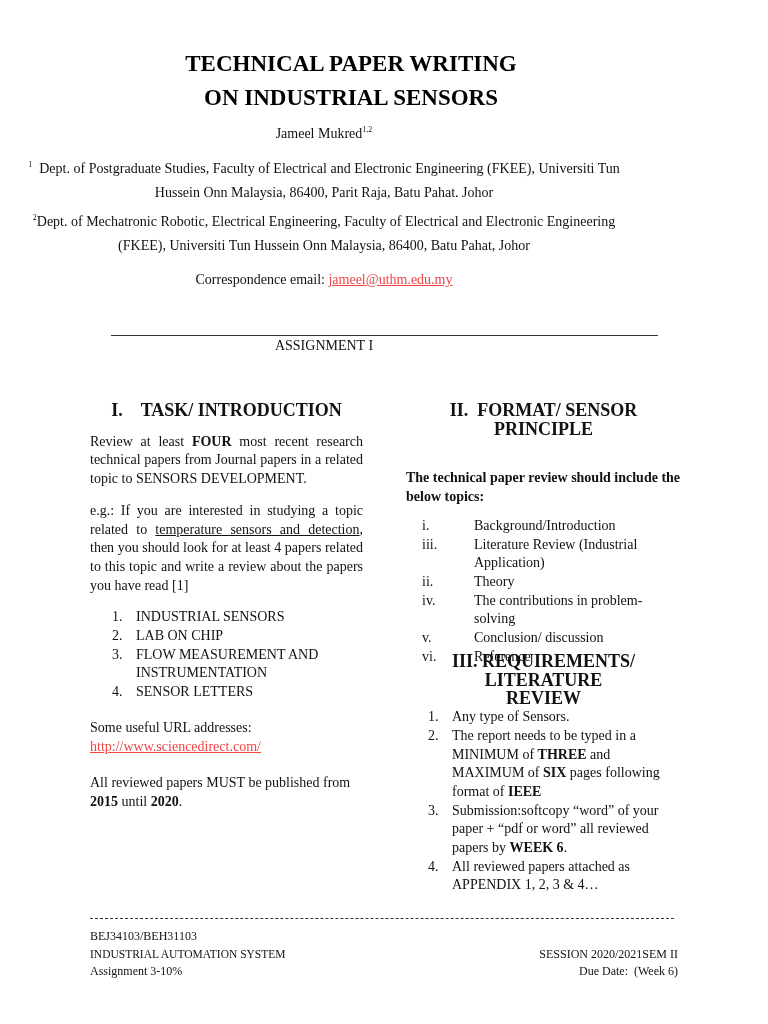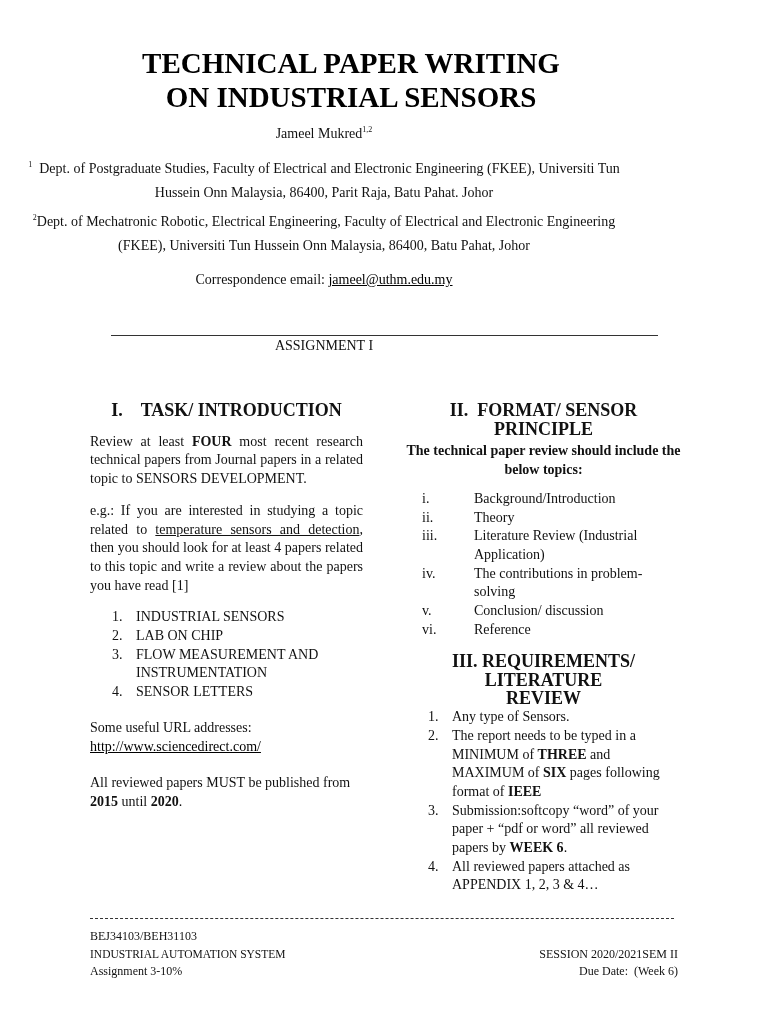--- a/index.html
+++ b/index.html
@@ -6,25 +6,25 @@
   html, body { width: 768px; height: 1024px; background: #ffffff; }
   body {
     position: relative;
     font-family: "Liberation Serif", "DejaVu Serif", serif;
     color: #111111;
     overflow: hidden;
   }
   .abs { position: absolute; }
   .title {
     left: 0; width: 702px; text-align: center;
-    font-weight: bold; font-size: 29px; line-height: 33px; color: #000;
+    font-weight: bold; font-size: 23px; line-height: 33px; color: #000;
   }
   .center { left: 0; width: 648px; text-align: center; font-size: 14px; }
   sup { font-size: 8px; vertical-align: super; line-height: 0; }
-  a.link { color: #000000; text-decoration: underline; }
+  a.link { color: #ef4444; text-decoration: underline; }
   .rule { left: 111px; width: 547px; height: 1px; background: #333; top: 335px; }
   .col-left { left: 90px; width: 273px; font-size: 14px; line-height: 18.7px; }
   .col-right { left: 406px; width: 275px; font-size: 14px; line-height: 18.7px; }
   .heading { font-weight: bold; font-size: 18px; text-align: center; }
   .justify-last { text-align: justify; text-align-last: left; }
   .u { text-decoration: underline; }
   b { font-weight: bold; }
   i.it { font-style: italic; }
   ol.numlist { list-style: none; }
   ol.numlist li { position: relative; padding-left: 46px; }
@@ -89,26 +89,26 @@
   <p style="margin-top:17px;"> Some useful URL addresses:</p>
   <p><a class="link">http://www.sciencedirect.com/</a></p>
 
   <p style="margin-top:18px;">
     <span>All reviewed papers MUST be published from </span><b>2015</b><span> until </span><b>2020</b><span>.</span>
   </p>
 </div>
 
 <div class="abs col-right" style="top:401px;">
   <div class="heading">II.&nbsp;&nbsp;FORMAT/ SENSOR PRINCIPLE</div>
-  <p style="margin-top:4px; font-weight:bold;text-align:center;">The technical paper review should include the below topics:</p>
+  <p style="margin-top:31px; font-weight:bold;">The technical paper review should include the below topics:</p>
 
   <ul class="roman" style="margin-top:10px;">
     <li><span class="num">i.</span><span>Background/Introduction</span></li>
+    <li><span class="num">iii.</span><span>Literature Review (Industrial Application)</span></li>
     <li><span class="num">ii.</span><span>Theory</span></li>
-    <li><span class="num">iii.</span><span>Literature Review (Industrial Application)</span></li>
     <li><span class="num">iv.</span><span>The contributions in problem-solving</span></li>
     <li><span class="num">v.</span><span>Conclusion/ discussion</span></li>
     <li><span class="num">vi.</span><span>Reference</span></li>
   </ul>
 </div>
 
 <div class="abs col-right" style="top:652px;">
   <div class="heading">III. REQUIREMENTS/ LITERATURE</div>
   <div class="heading">REVIEW</div>
 

